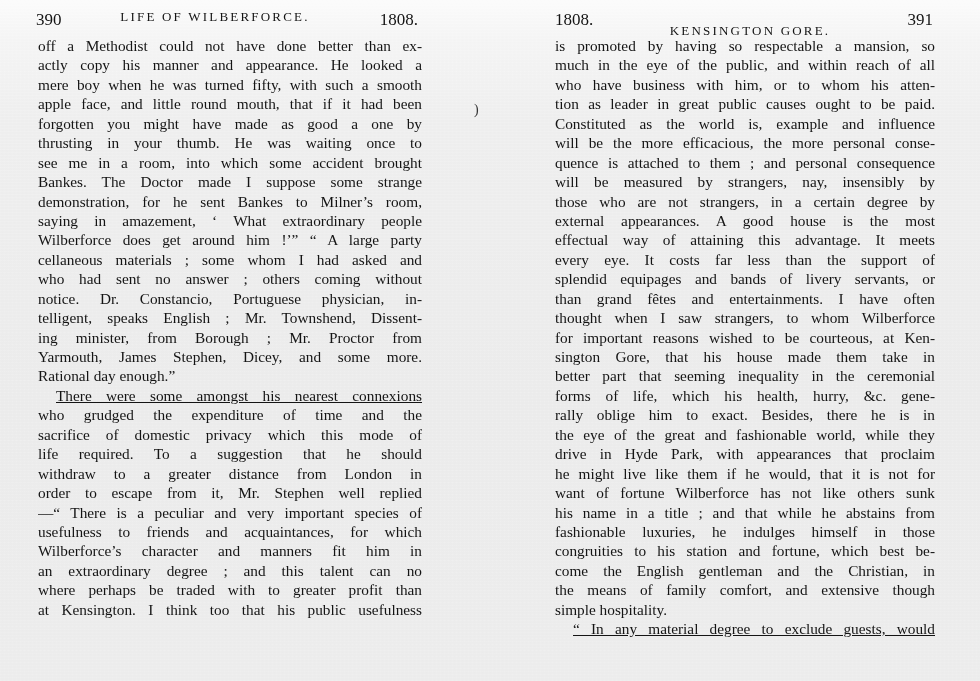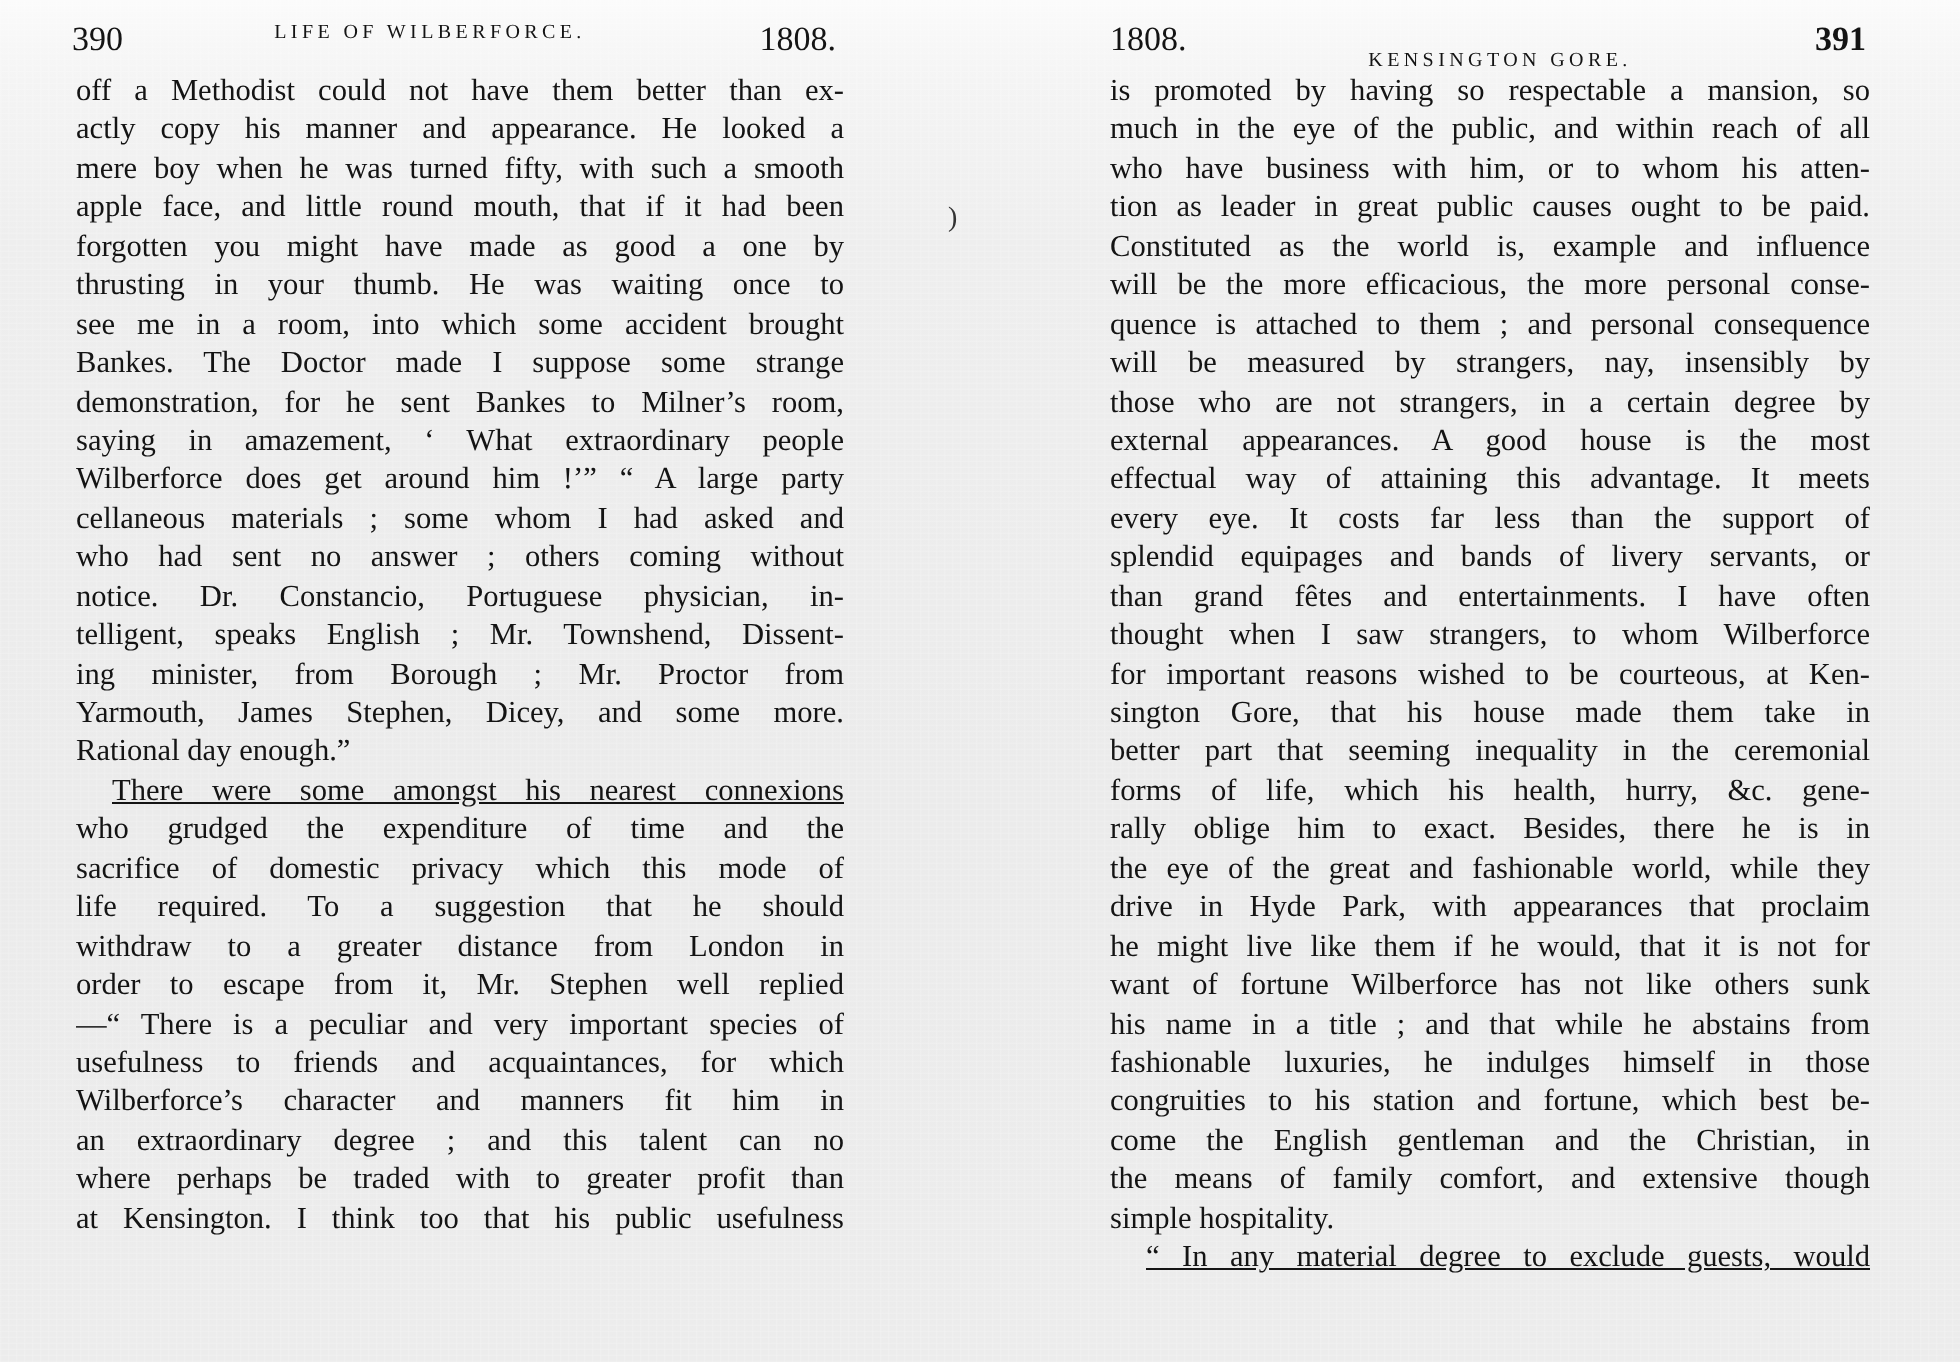--- a/index.html
+++ b/index.html
@@ -45,29 +45,29 @@
       position: absolute;
       top: 4px;
       font-size: 17px;
     }
     .running-head .title {
       position: absolute;
       top: 1px;
       left: 0;
       right: 0;
       text-align: center;
-      font-size: 10px;
+      font-size: 13px;
       letter-spacing: 2.2px;
       text-transform: uppercase;
     }
     .page-left .pn { left: -2px; }
     .page-left .yr { right: 4px; }
     .page-left .title { left: 60px; right: 90px; }
     .page-right .yr { left: 0; }
-    .page-right .pn { right: 2px; font-weight: bold; }
+    .page-right .pn { right: 2px; }
     .page-right .title { left: 70px; right: 60px; margin-top: 14px; }
 
     .body-text {
       position: absolute;
       top: 36px;
       left: 0;
       right: 0;
     }
     .line {
       height: 19.45px;
@@ -98,21 +98,21 @@
 
 <div class="noise"></div>
 
 <div class="page page-left">
   <div class="running-head">
     <span class="pn">390</span>
     <span class="title">LIFE OF WILBERFORCE.</span>
     <span class="yr">1808.</span>
   </div>
   <div class="body-text" id="left-body">
-      <div class="line">off a Methodist could not have them better than ex-</div>
+      <div class="line">off a Methodist could not have done better than ex-</div>
       <div class="line">actly copy his manner and appearance.  He looked a</div>
       <div class="line">mere boy when he was turned fifty, with such a smooth</div>
       <div class="line">apple face, and little round mouth, that if it had been</div>
       <div class="line">forgotten you might have made as good a one by</div>
       <div class="line">thrusting in your thumb.  He was waiting once to</div>
       <div class="line">see me in a room, into which some accident brought</div>
       <div class="line">Bankes.  The Doctor made I suppose some strange</div>
       <div class="line">demonstration, for he sent Bankes to Milner’s room,</div>
       <div class="line">saying in amazement, ‘ What extraordinary people</div>
       <div class="line">Wilberforce does get around him !’”  “ A large party</div>

